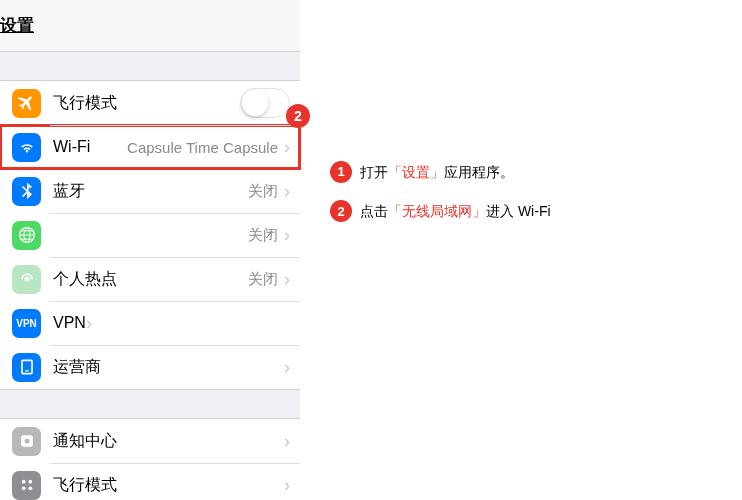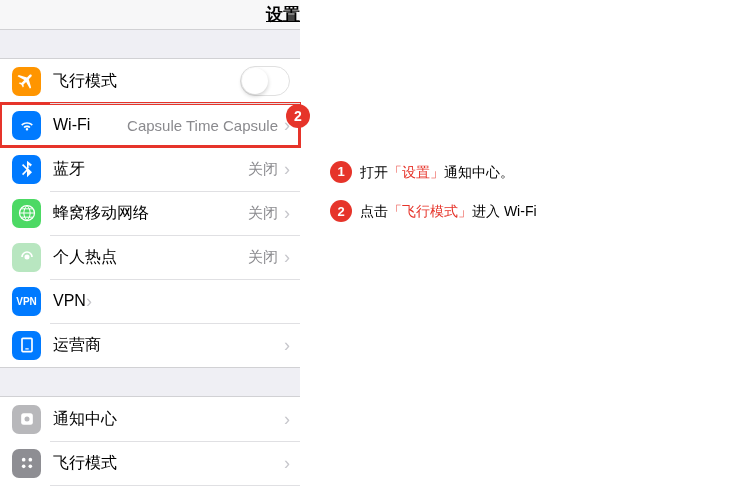--- a/index.html
+++ b/index.html
@@ -12,26 +12,26 @@
 }
 .phone {
   position: absolute;
   left: 0;
   top: 0;
   width: 300px;
   height: 500px;
   background: #efeff4;
 }
 .nav {
-  height: 30px;
+  height: 52px;
   background: #f7f7f8;
   border-bottom: 1px solid #d1d1d4;
   display: flex;
   align-items: center;
-  justify-content: flex-end;
+  justify-content: flex-start;
   font-size: 17px;
   font-weight: 600;
   color: #000;
   text-decoration: underline;
 }
 .gap { height: 28px; }
 .group {
   background: #fff;
   border-top: 1px solid #d1d1d4;
   border-bottom: 1px solid #d1d1d4;
@@ -200,21 +200,20 @@
       <span class="chevron">›</span>
     </div>
 
     <div class="row">
       <div class="icon" style="background:#4cd964">
         <svg viewBox="0 0 24 24" class="cellular-grid">
           <circle cx="12" cy="12" r="9" fill="none" stroke="#fff" stroke-width="1.5"></circle>
           <path d="M12 3c-5 5-5 13 0 18M12 3c5 5 5 13 0 18M3 12h18M5 7h14M5 17h14" stroke="#fff" stroke-width="1.2" fill="none"></path>
         </svg>
       </div>
-      <span class="label">蜂窝移动网络</span>
       <span class="value">关闭</span>
       <span class="chevron">›</span>
     </div>
 
     <div class="row">
       <div class="icon" style="background:#b8e6c0">
         <svg viewBox="0 0 24 24">
             <path fill="#fff" d="M9 12a3 3 0 116 0 3 3 0 01-6 0zm-4 0a7 7 0 0114 0h-2a5 5 0 00-10 0H5z"></path>
           </svg>
       </div>
@@ -283,22 +282,22 @@
   </div>
 
 </div>
 
 <div class="badge" style="left:286px; top:104px">2</div>
 
 <div class="instructions">
   <div class="inst-row">
     <span class="callout-badge">1</span>
     <span class="inst-text">
-      <span>打开</span><span class="hl">「设置」</span><span>通知中心。</span>
+      <span>打开</span><span class="hl">「设置」</span><span>应用程序。</span>
     </span>
   </div>
   <div class="inst-row">
     <span class="callout-badge">2</span>
     <span class="inst-text">
-      <span>点击</span><span class="hl">「飞行模式」</span><span>进入 Wi-Fi</span><br>
+      <span>点击</span><span class="hl">「无线局域网」</span><span>进入 Wi-Fi</span><br>
     </span>
   </div>
 </div>
 
 </body></html>

